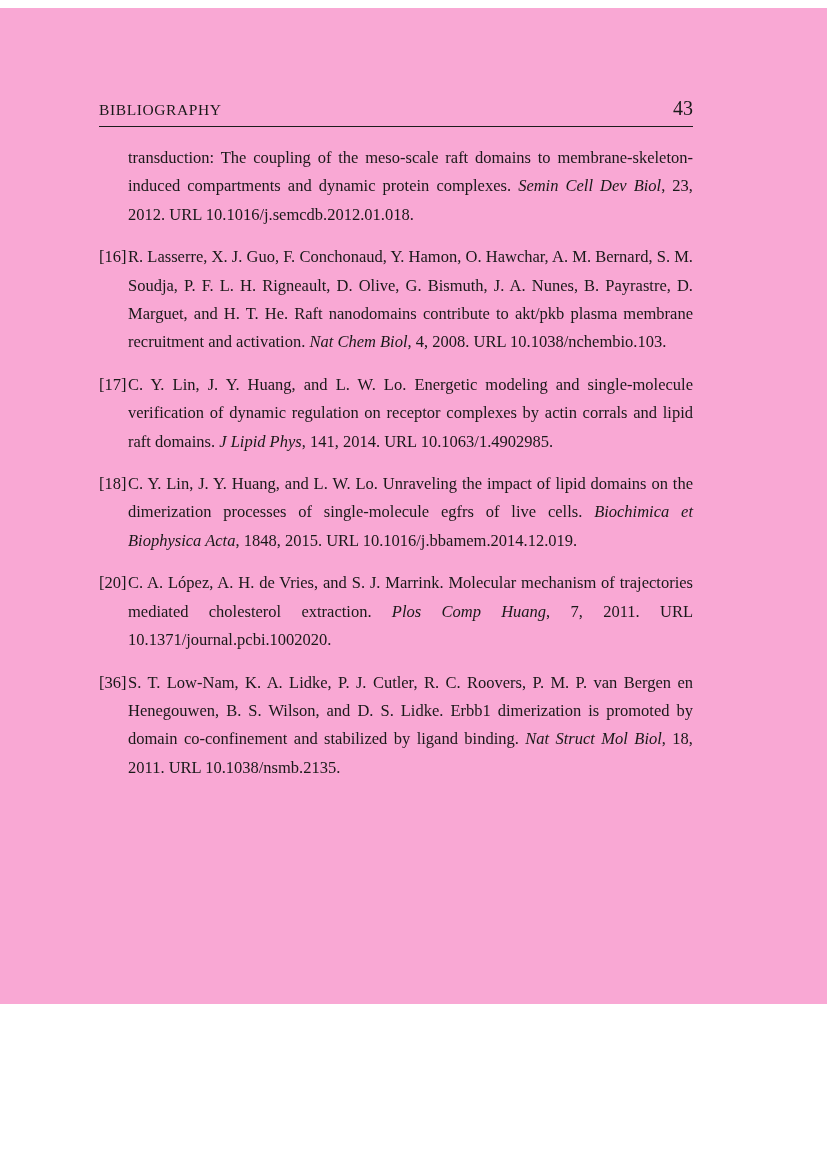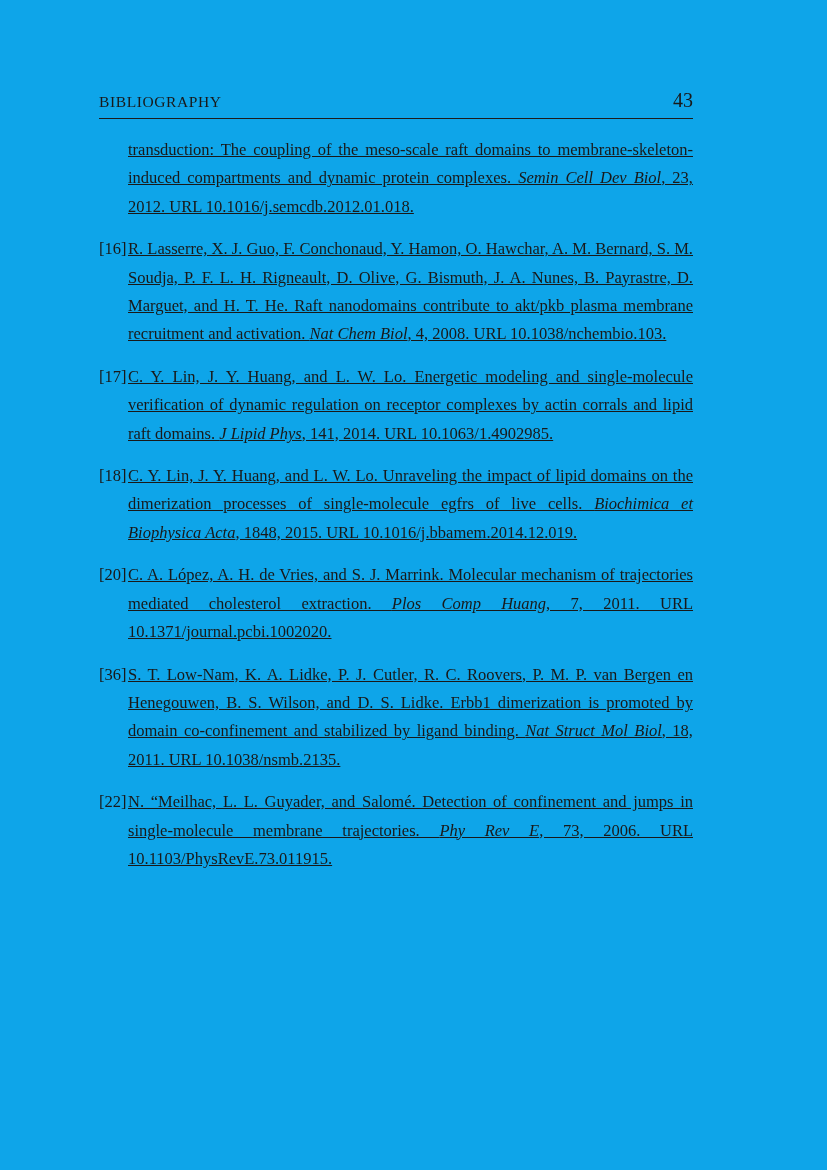--- a/index.html
+++ b/index.html
@@ -1,23 +1,24 @@
 <!DOCTYPE html>
 <html lang="en"><head>
 <meta charset="utf-8">
 <style>
   html, body { margin: 0; padding: 0; background: #ffffff; }
   .page {
     position: relative;
     width: 827px;
-    height: 1170px;
-    background: #0ea5e9;
+    height: 996px;
+    background: #f9a8d4;
     color: #191919;
     font-family: "Liberation Serif", serif;
     overflow: hidden;
+    margin-top: 8px;
   }
   .content {
     position: absolute;
     left: 99px;
     top: 91px;
     width: 594px;
   }
   .running-head {
     display: flex;
     justify-content: space-between;
@@ -34,21 +35,20 @@
     font-size: 16.5px;
     line-height: 28.4px;
     text-align: justify;
     hyphens: auto;
     -webkit-hyphens: auto;
   }
   .bib-item {
     position: relative;
     padding-left: 29px;
     margin-bottom: 14px;
-    text-decoration: underline;
   }
   .bib-item:last-child { margin-bottom: 0; }
   .bib-label {
     position: absolute;
     left: 0;
     top: 0;
   }
   .bib-text i { font-style: italic; }
 </style>
 </head>
@@ -60,16 +60,15 @@
       <span class="head-title">BIBLIOGRAPHY</span>
       <span class="page-num">43</span>
     </div>
     <div class="bib-list" id="bib-list">
         <div class="bib-item"><span class="bib-text"><span>transduction: The coupling of the meso-scale raft domains to membrane-skeleton-induced compartments and dynamic protein complexes. </span><i>Semin Cell Dev Biol</i><span>, 23, 2012. URL 10.1016/j.semcdb.2012.01.018.</span></span></div>
         <div class="bib-item"><span class="bib-label">[16]</span><span class="bib-text"><span>R. Lasserre, X. J. Guo, F. Conchonaud, Y. Hamon, O. Hawchar, A. M. Bernard, S. M. Soudja, P. F. L. H. Rigneault, D. Olive, G. Bismuth, J. A. Nunes, B. Payrastre, D. Marguet, and H. T. He. Raft nanodomains contribute to akt/pkb plasma membrane recruitment and activation. </span><i>Nat Chem Biol</i><span>, 4, 2008. URL 10.1038/nchembio.103.</span></span></div>
         <div class="bib-item"><span class="bib-label">[17]</span><span class="bib-text"><span>C. Y. Lin, J. Y. Huang, and L. W. Lo. Energetic modeling and single-molecule verification of dynamic regulation on receptor complexes by actin corrals and lipid raft domains. </span><i>J Lipid Phys</i><span>, 141, 2014. URL 10.1063/1.4902985.</span></span></div>
         <div class="bib-item"><span class="bib-label">[18]</span><span class="bib-text"><span>C. Y. Lin, J. Y. Huang, and L. W. Lo. Unraveling the impact of lipid domains on the dimerization processes of single-molecule egfrs of live cells. </span><i>Biochimica et Biophysica Acta</i><span>, 1848, 2015. URL 10.1016/j.bbamem.2014.12.019.</span></span></div>
         <div class="bib-item"><span class="bib-label">[20]</span><span class="bib-text"><span>C. A. López, A. H. de Vries, and S. J. Marrink. Molecular mechanism of trajectories mediated cholesterol extraction. </span><i>Plos Comp Huang</i><span>, 7, 2011. URL 10.1371/journal.pcbi.1002020.</span></span></div>
         <div class="bib-item"><span class="bib-label">[36]</span><span class="bib-text"><span>S. T. Low-Nam, K. A. Lidke, P. J. Cutler, R. C. Roovers, P. M. P. van Bergen en Henegouwen, B. S. Wilson, and D. S. Lidke. Erbb1 dimerization is promoted by domain co-confinement and stabilized by ligand binding. </span><i>Nat Struct Mol Biol</i><span>, 18, 2011. URL 10.1038/nsmb.2135.</span></span></div>
-        <div class="bib-item"><span class="bib-label">[22]</span><span class="bib-text"><span>N. “Meilhac, L. L. Guyader, and Salomé. Detection of confinement and jumps in single-molecule membrane trajectories. </span><i>Phy Rev E</i><span>, 73, 2006. URL 10.1103/PhysRevE.73.011915.</span></span></div>
       </div>
   </div>
 </div>
 
 </body></html>

